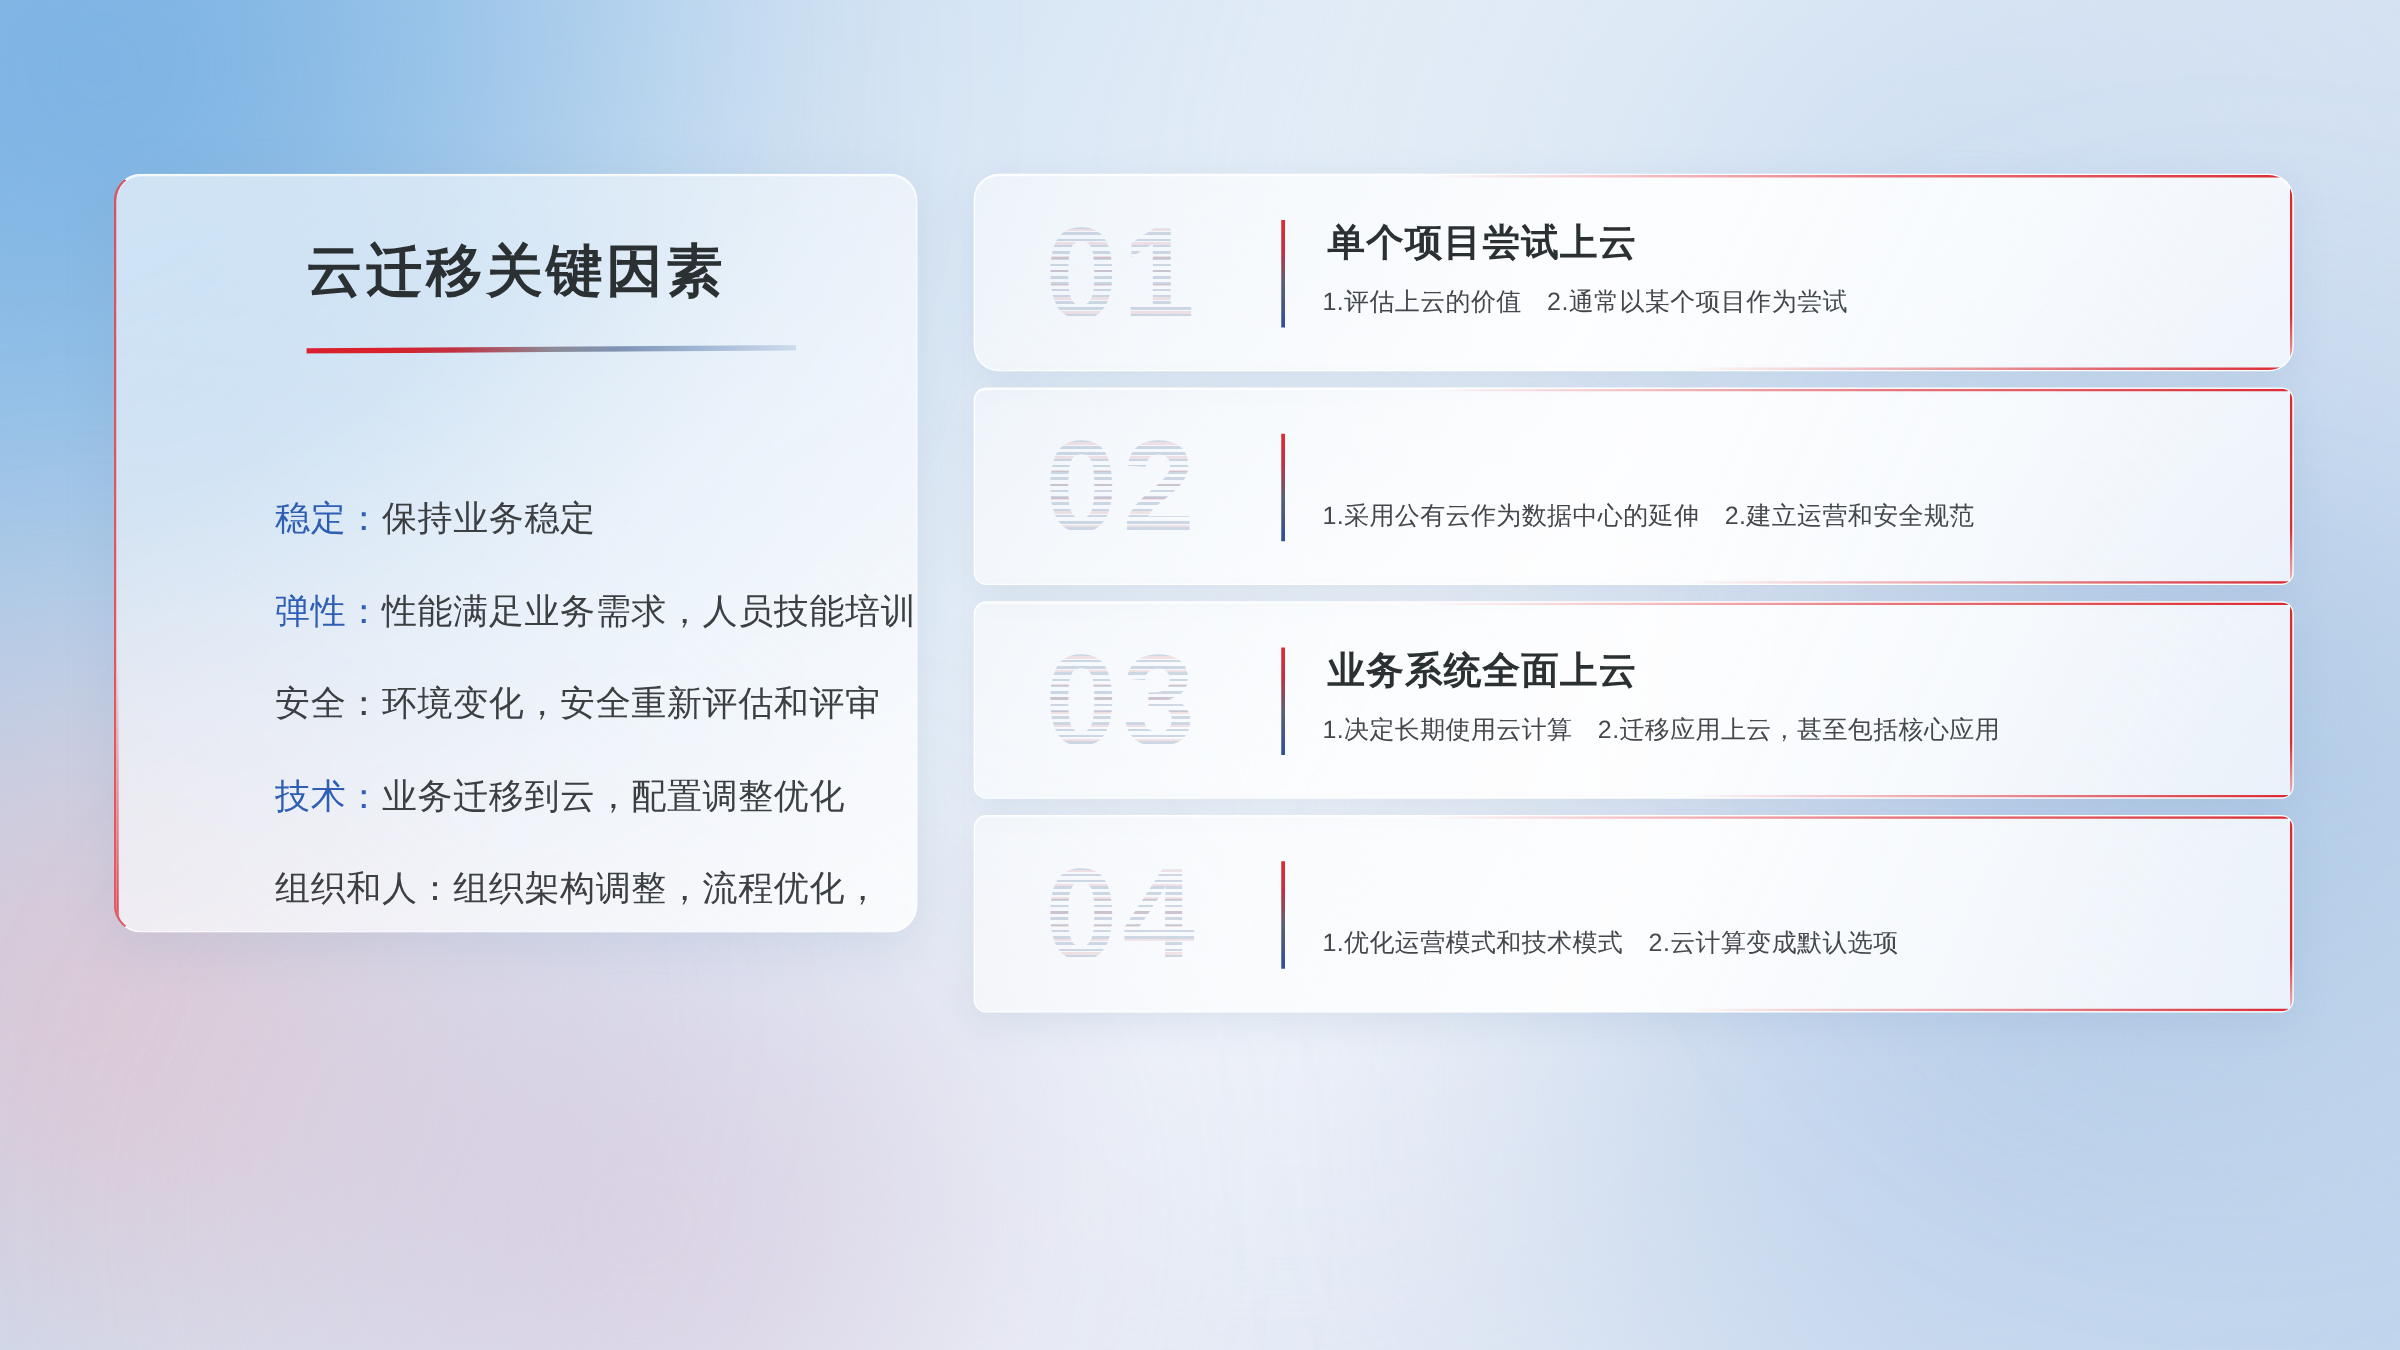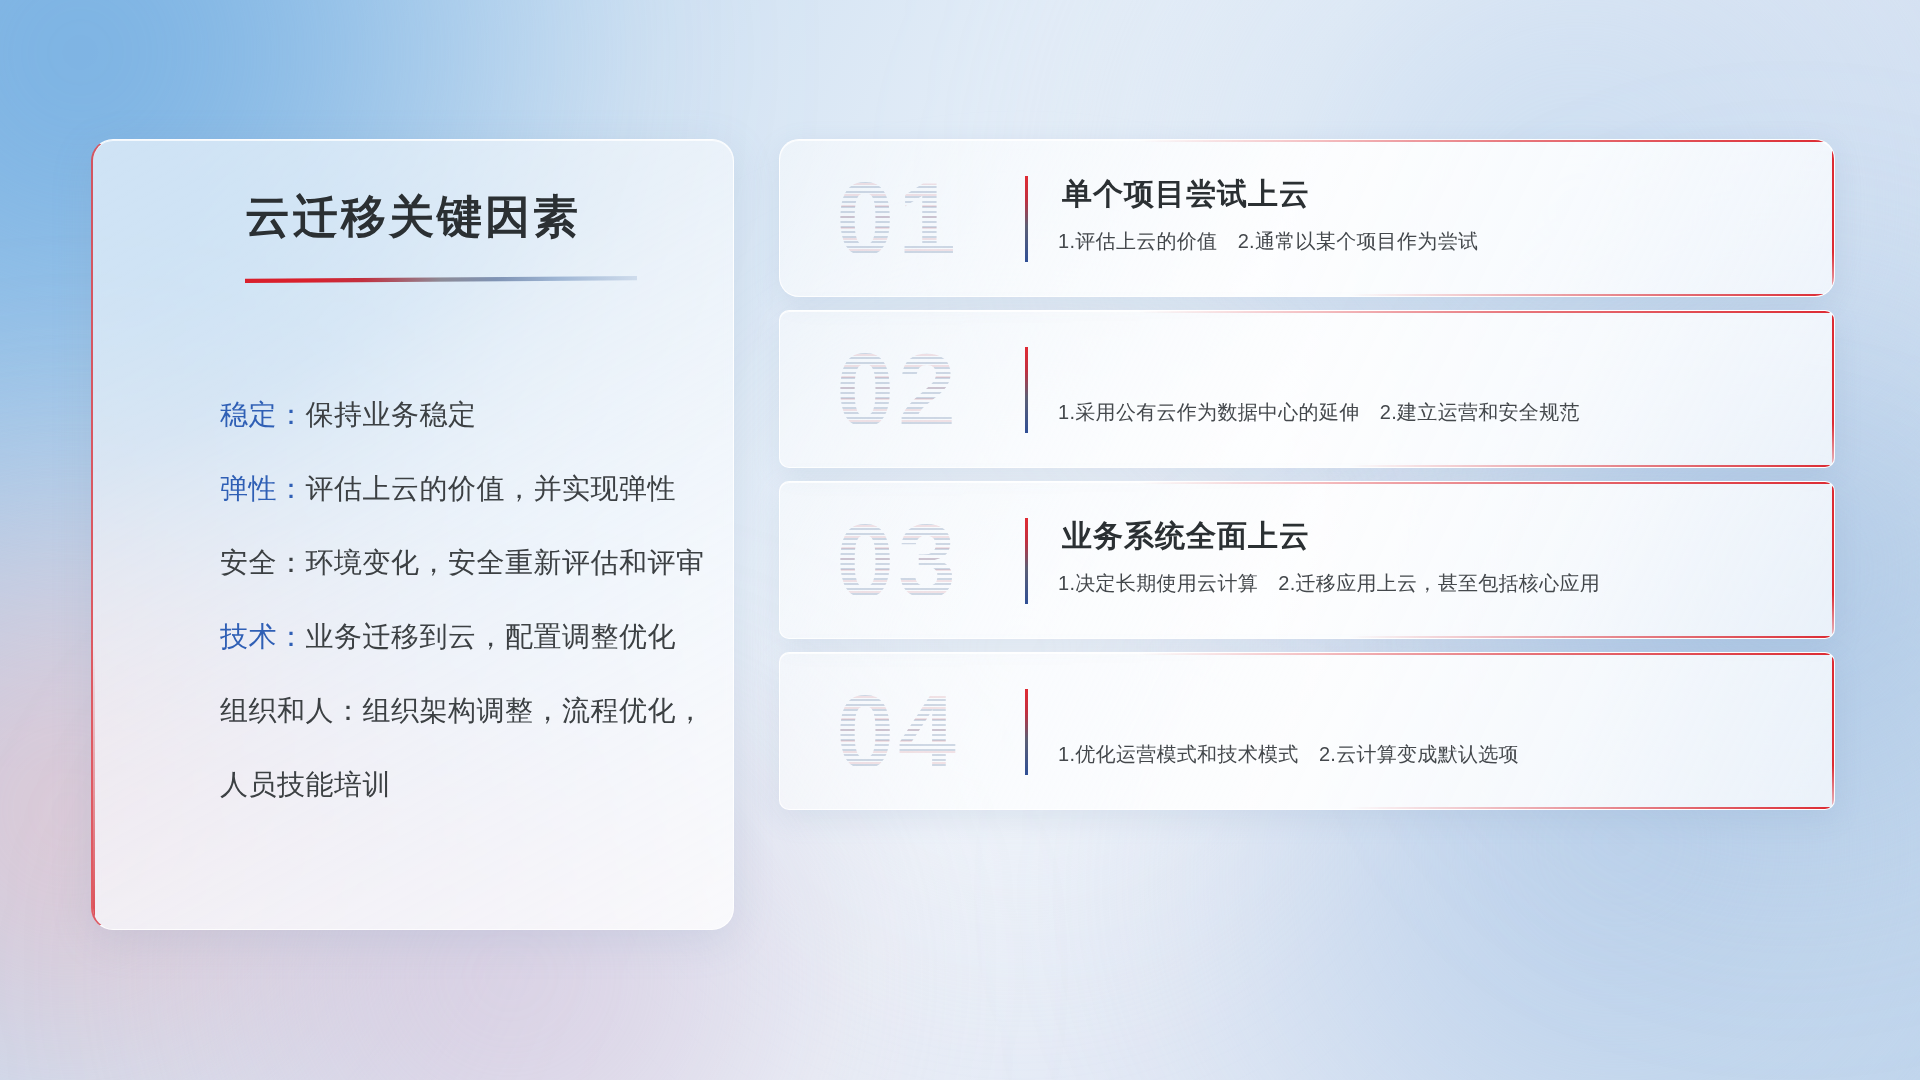--- a/index.html
+++ b/index.html
@@ -40,21 +40,21 @@
   .blob-f{ left:640px; top:300px; width:760px; height:700px;
            background:radial-gradient(circle at 50% 50%, rgba(246,248,252,.75), rgba(246,248,252,0) 70%); }
   .blob-g{ right:-220px; top:250px; width:700px; height:640px;
            background:radial-gradient(circle at 50% 50%, rgba(152,186,223,.70), rgba(152,186,223,0) 70%); }
 
   
   #stage{ position:absolute; inset:0; z-index:2; }
 
   
   #left-panel{
-    position:absolute; left:91px; top:139px; width:643px; height:791px;
+    position:absolute; left:91px; top:139px; width:643px; height:607px;
     border-radius:22px;
     background:linear-gradient(152deg,
         rgba(255,255,255,.62) 0%,
         rgba(255,255,255,.50) 30%,
         rgba(250,252,255,.66) 60%,
         rgba(255,255,255,.80) 100%);
     border:1px solid rgba(255,255,255,.85);
     border-left:2px solid rgba(214,38,48,.75);
     box-shadow:0 10px 40px rgba(120,150,185,.18), inset 0 1px 0 rgba(255,255,255,.75);
     backdrop-filter:blur(4px);
@@ -180,21 +180,21 @@
   <div class="bg-blob blob-g"></div>
 </div>
 
 <div id="stage">
 
   <section id="left-panel">
     <h1 id="panel-title">云迁移关键因素</h1>
     <div id="panel-rule"></div>
     <div id="panel-list">
         <div class="panel-line"><span class="lbl-blue">稳定：</span><span>保持业务稳定</span></div>
-        <div class="panel-line"><span class="lbl-blue">弹性：</span><span>评估上云的价值，并实现弹性</span></div>
+        <div class="panel-line"><span class="lbl-blue">弹性：</span><span>性能满足业务需求，人员技能培训</span></div>
         <div class="panel-line"><span class="lbl-dark">安全：</span><span>环境变化，安全重新评估和评审</span></div>
         <div class="panel-line"><span class="lbl-blue">技术：</span><span>业务迁移到云，配置调整优化</span></div>
         <div class="panel-line"><span class="lbl-dark">组织和人：</span><span>组织架构调整，流程优化，</span></div>
         <div class="panel-line"><span>人员技能培训</span></div>
       </div>
   </section>
 
   <div id="cards-root">
       <div class="card" style="top: 139px; border-radius: 20px;">
         <div class="card-accent-top"></div>

